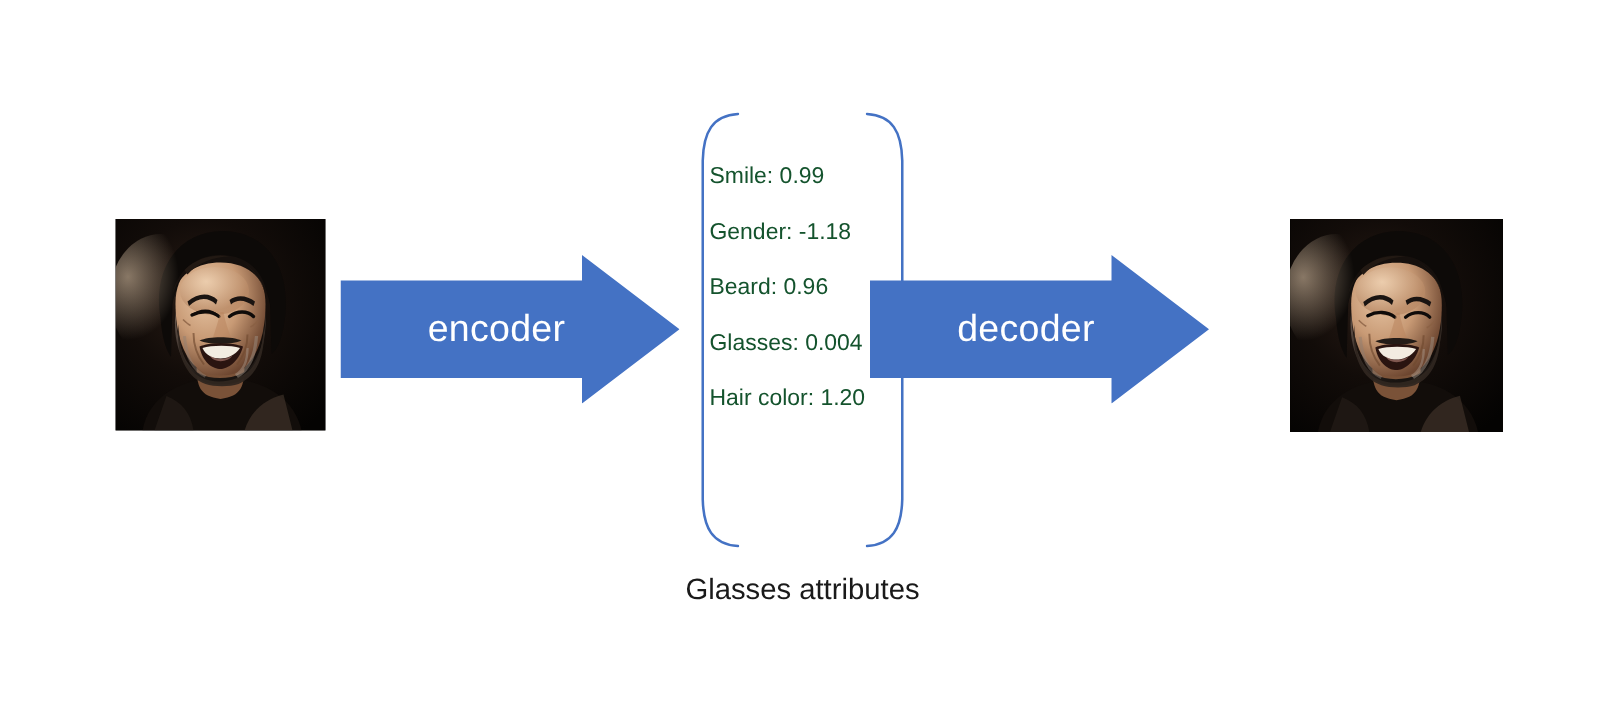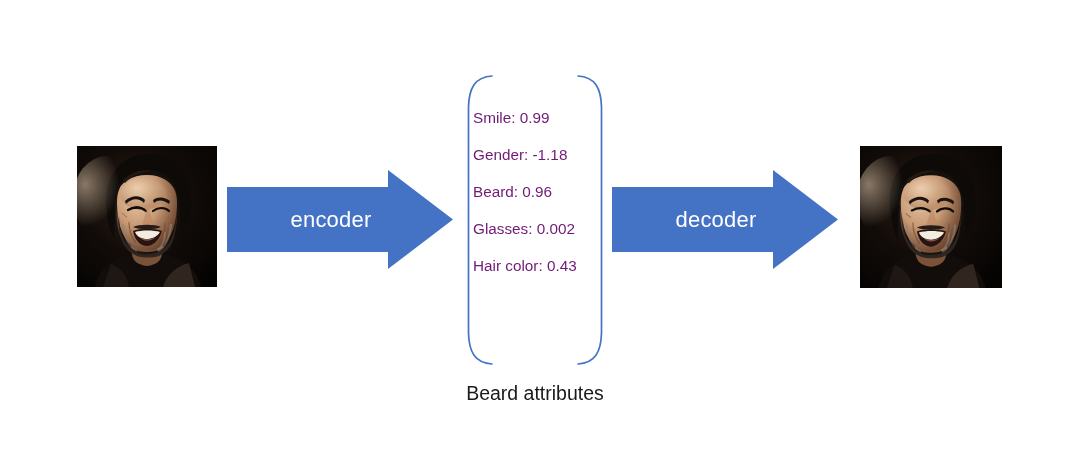--- a/index.html
+++ b/index.html
@@ -46,29 +46,29 @@
   .block-arrow .arrow-label {
     position: absolute;
     left: 0;
     top: 0;
     width: 100%;
     height: 100%;
     display: flex;
     align-items: center;
     justify-content: center;
     color: #ffffff;
-    font-size: 22px;
+    font-size: 25px;
     letter-spacing: 0.2px;
     line-height: 1;
     padding-right: 18px;
     box-sizing: border-box;
     pointer-events: none;
   }
   #arrow-encoder { left: 227px; }
-  #arrow-decoder { left: 612px; }
+  #arrow-decoder { left: 580px; }
 
   
   #latent-group {
     position: absolute;
     left: 455px;
     top: 74px;
     width: 160px;
     height: 292px;
   }
   #latent-group .bracket {
@@ -82,21 +82,21 @@
   #bracket-right { left: 122px; }
 
   #latent-list {
     position: absolute;
     left: 18px;
     top: 36px;
     width: 132px;
   }
   .latent-item {
     font-size: 15.3px;
-    color: #701a75;
+    color: #14532d;
     line-height: 1;
     height: 37px;
     white-space: nowrap;
   }
 
   
   #latent-caption {
     position: absolute;
     left: 395px;
     top: 382px;
@@ -222,22 +222,22 @@
     <div class="bracket" id="bracket-left">
       <svg width="34" height="292" viewBox="0 0 34 292">
         <path d="M33 2 C16 3 10 14 9.5 33 L9.5 259 C10 278 16 289 33 290" fill="none" stroke="#4472C4" stroke-width="1.7" stroke-linecap="round"></path>
       </svg>
     </div>
 
     <div id="latent-list">
       <div class="latent-item">Smile: 0.99</div>
       <div class="latent-item">Gender: -1.18</div>
       <div class="latent-item">Beard: 0.96</div>
-      <div class="latent-item">Glasses: 0.002</div>
-      <div class="latent-item">Hair color: 0.43</div>
+      <div class="latent-item">Glasses: 0.004</div>
+      <div class="latent-item">Hair color: 1.20</div>
     </div>
 
     <div class="bracket" id="bracket-right">
       <svg width="34" height="292" viewBox="0 0 34 292">
         <path d="M1 2 C18 3 24 14 24.5 33 L24.5 259 C24 278 18 289 1 290" fill="none" stroke="#4472C4" stroke-width="1.7" stroke-linecap="round"></path>
       </svg>
     </div>
   </div>
 
   <div class="block-arrow" id="arrow-decoder">
@@ -326,15 +326,15 @@
 
       <path d="M38 50 C42 32 56 24 70 24 C86 24 98 33 101 50
                C96 36 85 29 70 29 C55 29 43 36 38 50 Z" fill="#16100d"></path>
       <path d="M46 34 C54 26 66 23 76 25 C66 25 55 29 48 37 Z" fill="#221913"></path>
       <path d="M84 28 C92 33 98 41 100 50 C97 40 91 33 84 28 Z" fill="#221913"></path>
 
       <ellipse cx="30" cy="52" rx="34" ry="42" fill="url(#rimOut)"></ellipse>
     </svg>
   </div>
 
-  <div id="latent-caption">Beard attributes</div>
+  <div id="latent-caption">Glasses attributes</div>
 
 </div>
 
 </body></html>

